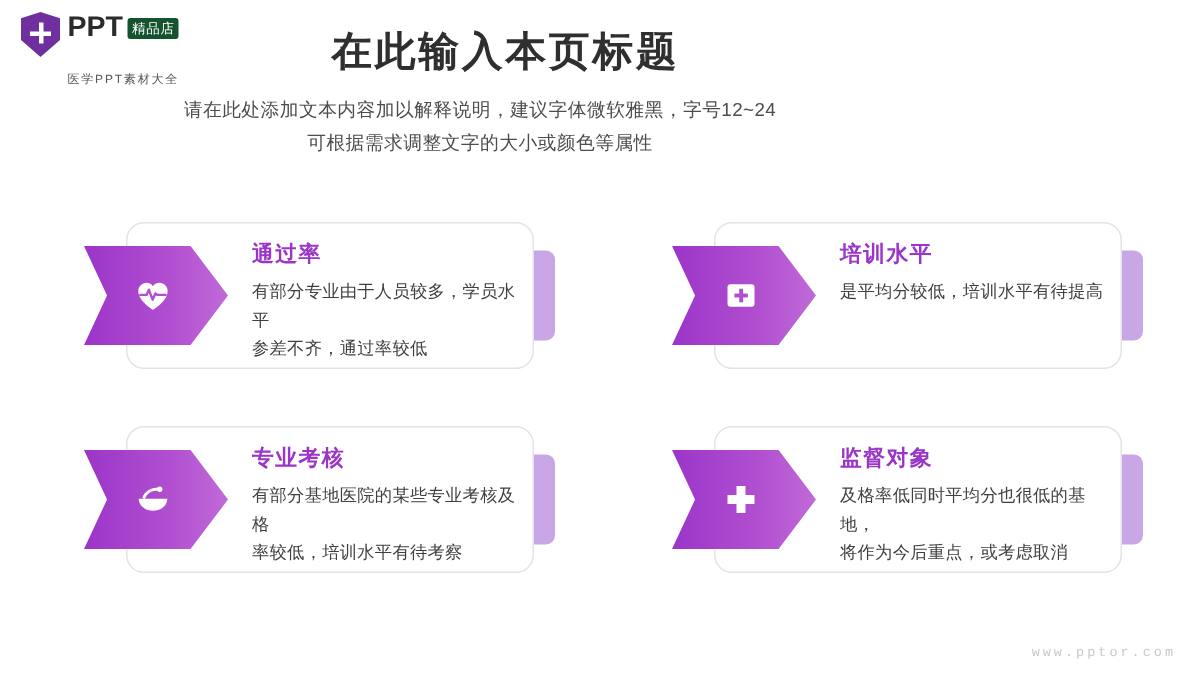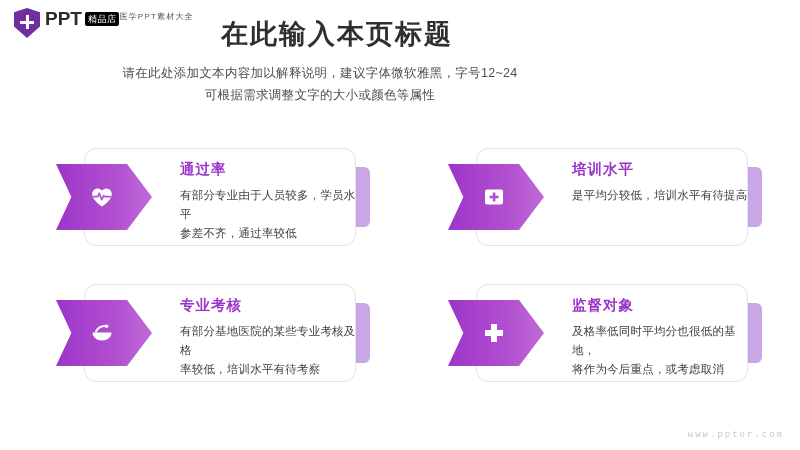--- a/index.html
+++ b/index.html
@@ -50,51 +50,51 @@
   .logo-shield .shield-cross-h {
     position: absolute;
     left: 6px;
     top: 12.5px;
     width: 14px;
     height: 3px;
     background: #ffffff;
   }
   .logo-text-col {
     display: flex;
-    flex-direction: row;
+    flex-direction: column;
     justify-content: flex-start;
     padding-top: 1px;
   }
   .logo-line1 {
     display: flex;
     align-items: center;
   }
   .logo-ppt {
     font-size: 19px;
     font-weight: bold;
     color: #2b2b2b;
     letter-spacing: 0px;
     line-height: 19px;
     font-family: "Liberation Sans", sans-serif;
   }
   .logo-badge {
     margin-left: 3px;
-    background: #000000;
+    background: #14532d;
     color: #ffffff;
     font-size: 9px;
     line-height: 12px;
     padding: 1px 3px;
     border-radius: 2px;
     letter-spacing: 0.5px;
   }
   .logo-line2 {
     font-size: 8px;
     color: #555555;
     letter-spacing: 1.2px;
-    margin-top: 3px;
+    margin-top: 20px;
     line-height: 9px;
   }
 
   
   .page-title {
     position: absolute;
     top: 16px;
     left: 0;
     width: 674px;
     text-align: center;
@@ -173,21 +173,21 @@
     width: 44px;
     height: 66px;
     display: flex;
     align-items: center;
     justify-content: center;
     z-index: 3;
     color: #ffffff;
   }
   .card-text {
     position: absolute;
-    left: 124px;
+    left: 112px;
     top: 12px;
     width: 180px;
     z-index: 3;
   }
   .card-heading {
     font-size: 14.5px;
     font-weight: bold;
     color: #9b35c9;
     letter-spacing: 1px;
     margin-bottom: 7px;

